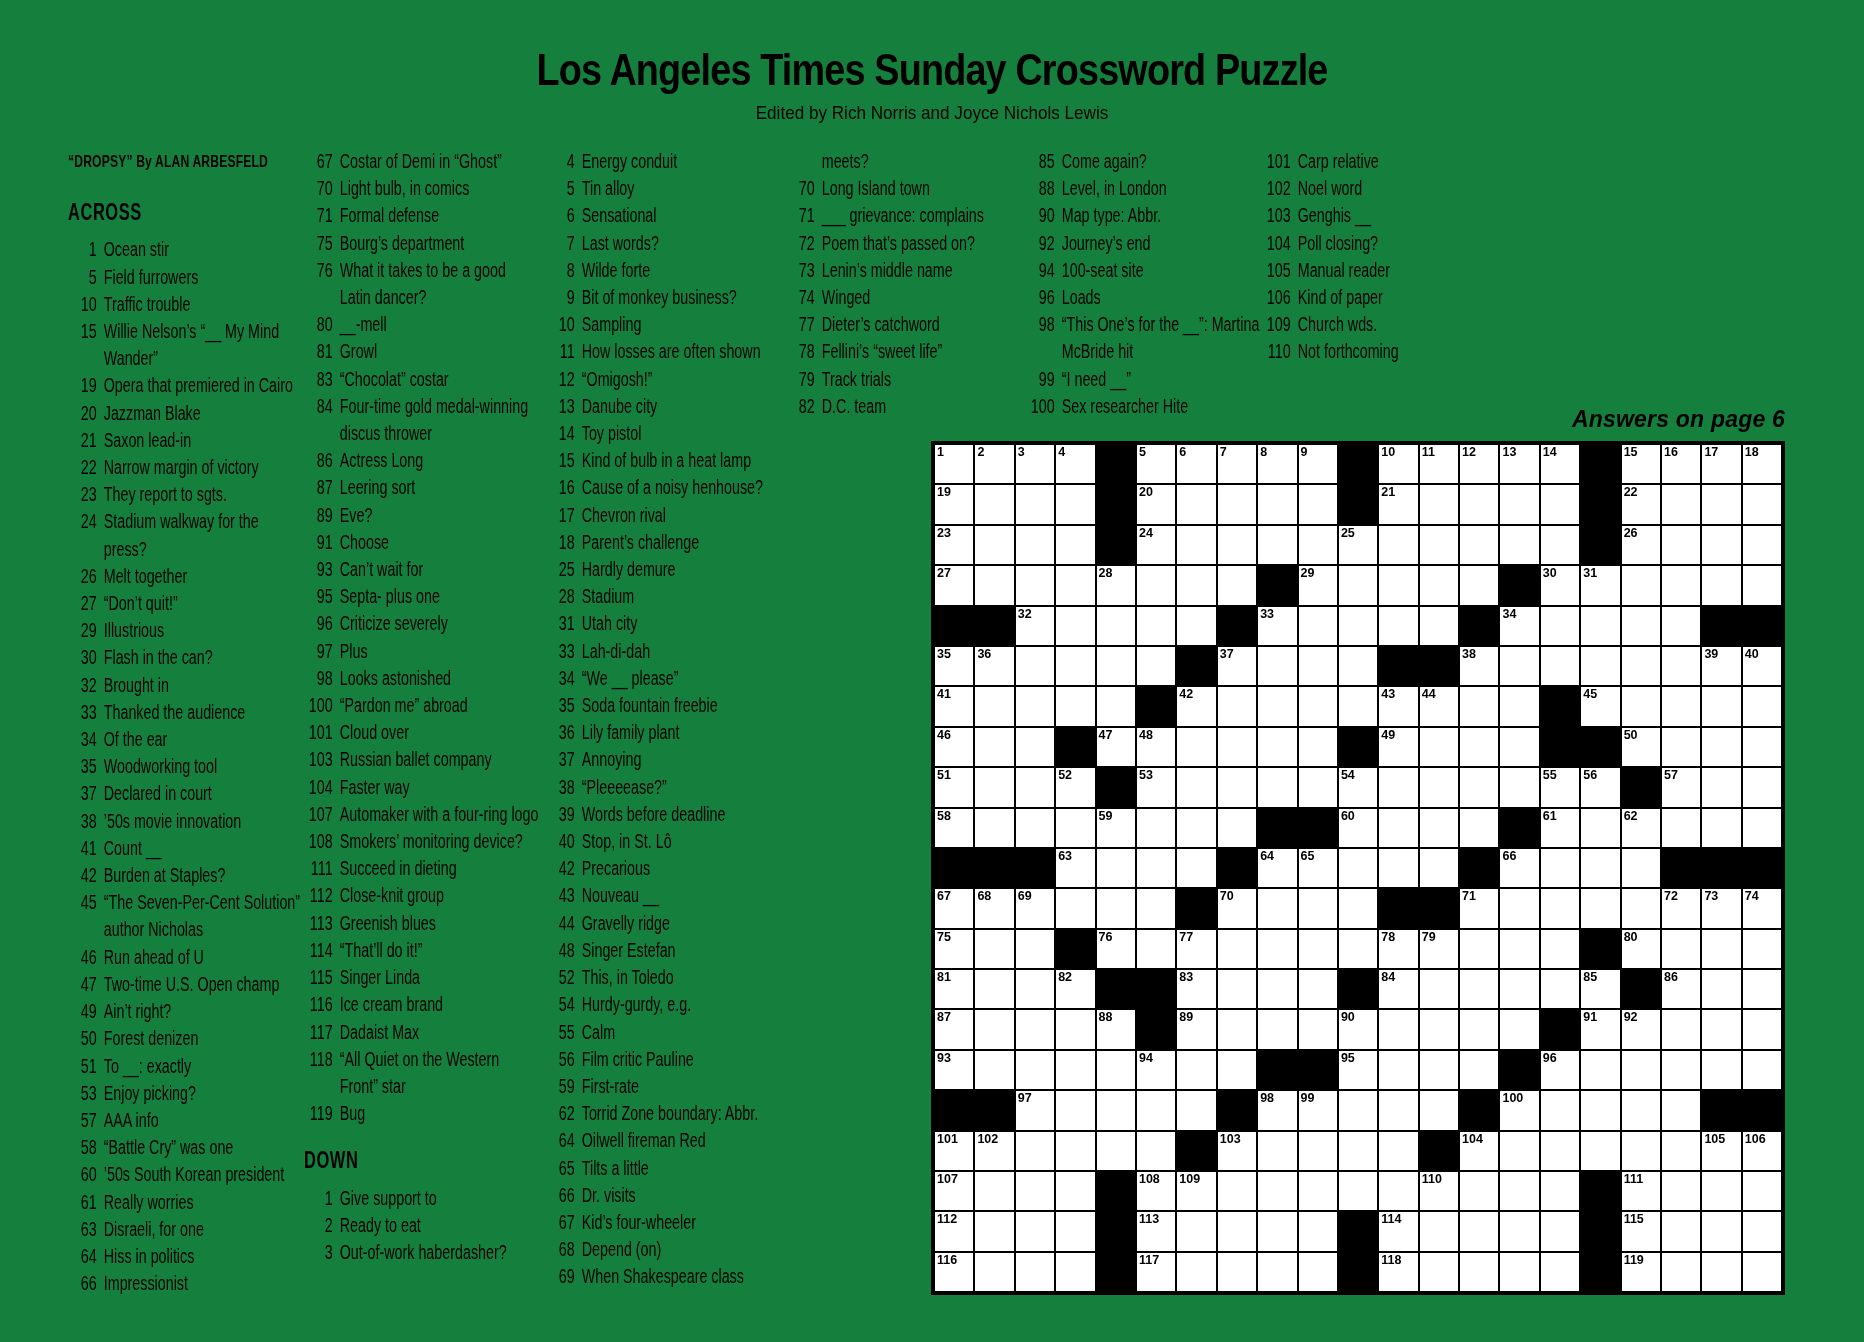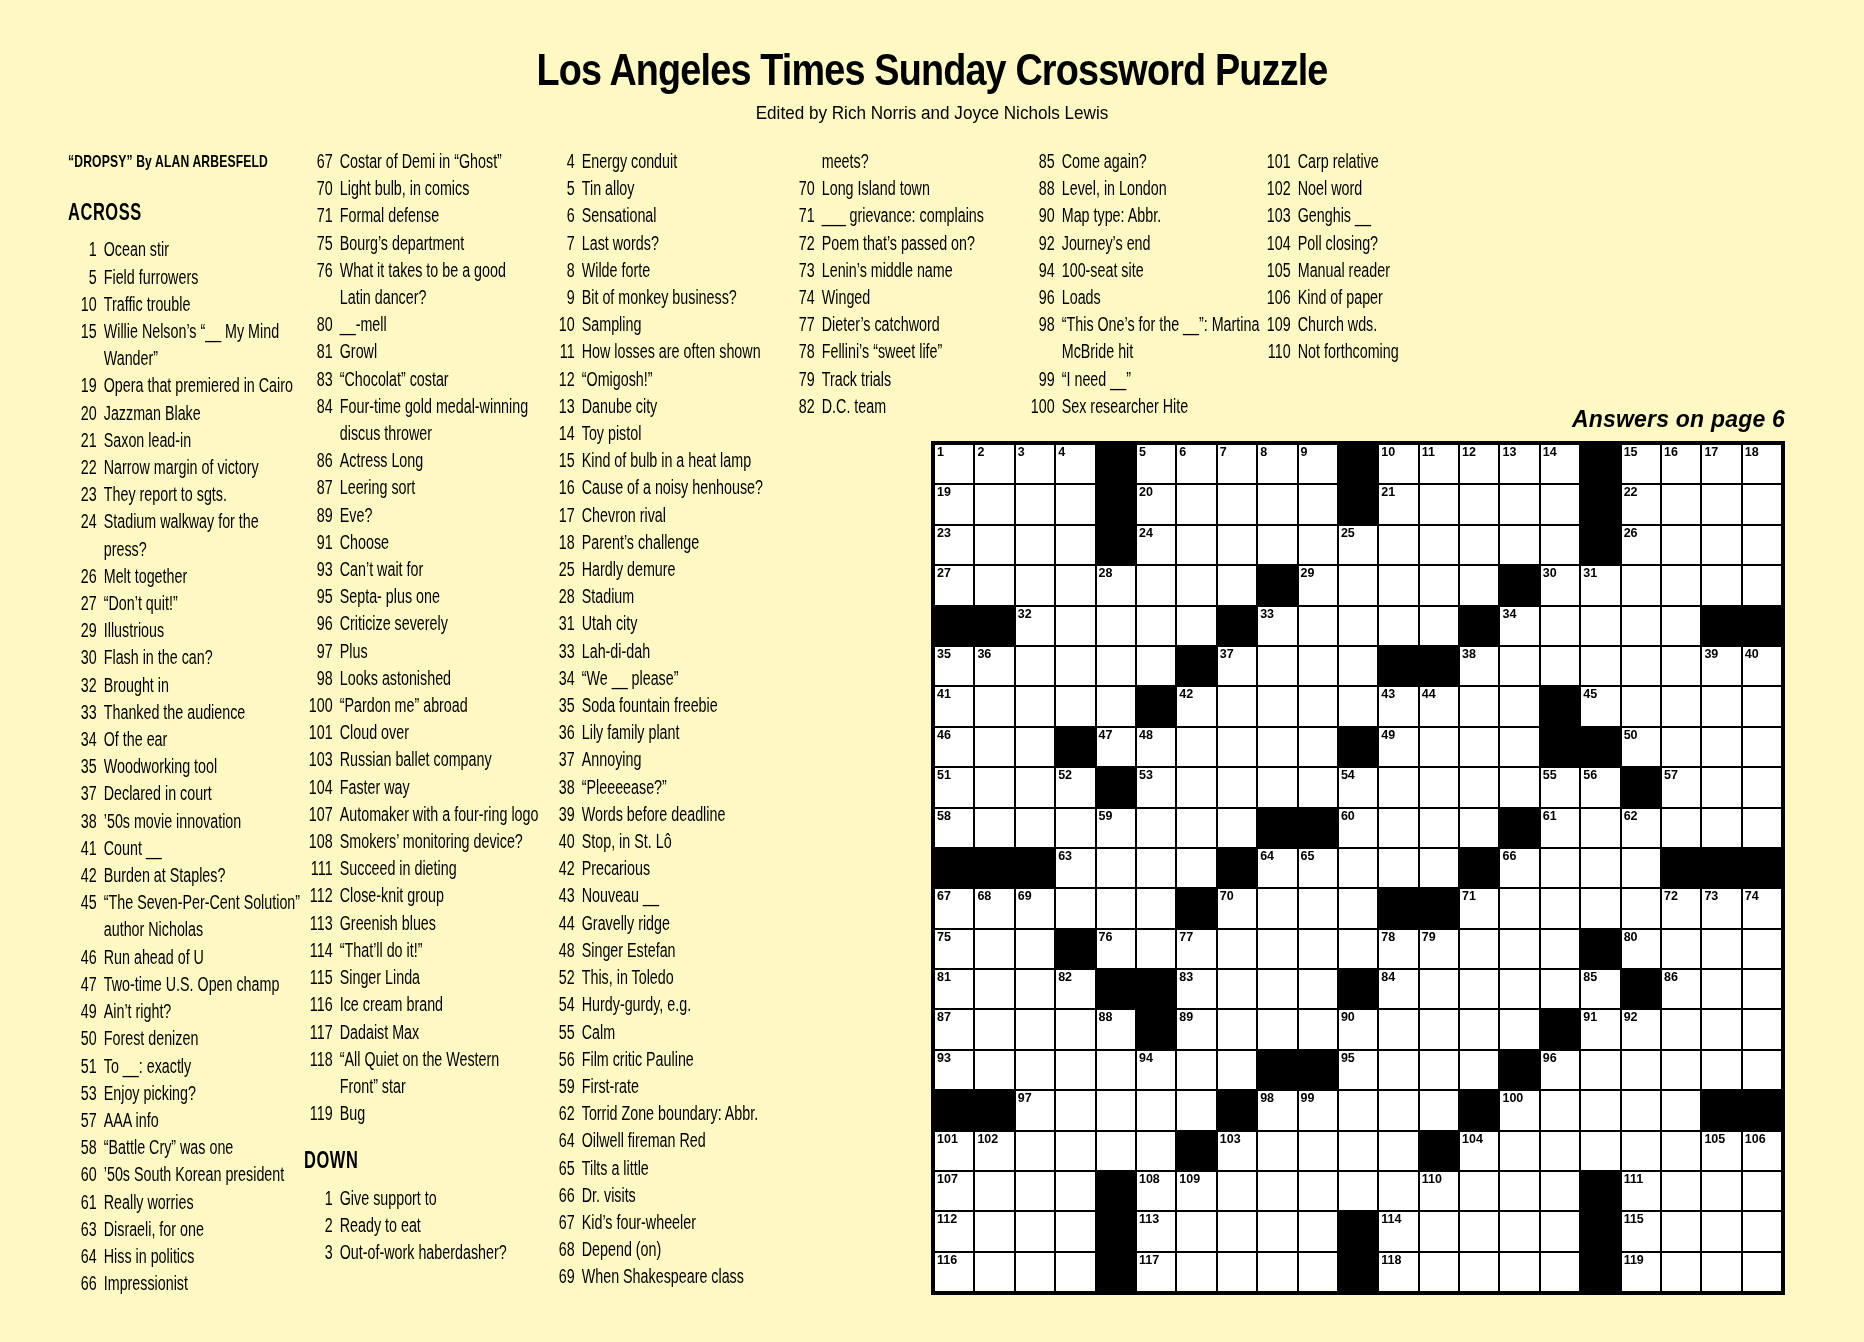--- a/index.html
+++ b/index.html
@@ -1,16 +1,16 @@
 <!DOCTYPE html>
 <html><head>
 <meta charset="utf-8">
 <style>
   html,body{margin:0;padding:0;background:#fff;}
-  .page{position:relative;width:1864px;height:1342px;background:#fef9c3;color:#000;
+  .page{position:relative;width:1864px;height:1342px;background:#15803d;color:#000;
         font-family:"Liberation Sans",sans-serif;overflow:hidden;}
   .title{position:absolute;top:44px;left:0;width:100%;text-align:center;
          font-size:45px;font-weight:bold;letter-spacing:-1px;
          transform:scaleX(0.84);transform-origin:50% 0;white-space:nowrap;}
   .subtitle{position:absolute;top:102px;left:0;width:100%;text-align:center;
             font-size:19px;transform:scaleX(0.9);transform-origin:50% 0;white-space:nowrap;}
   .col{position:absolute;top:148px;width:330px;font-size:20px;line-height:27.2px;
        transform:scaleX(0.715);transform-origin:0 0;}
   #col1{left:68px;} #col2{left:304px;} #col3{left:546px;}
   #col4{left:786px;} #col5{left:1026px;} #col6{left:1262px;}

